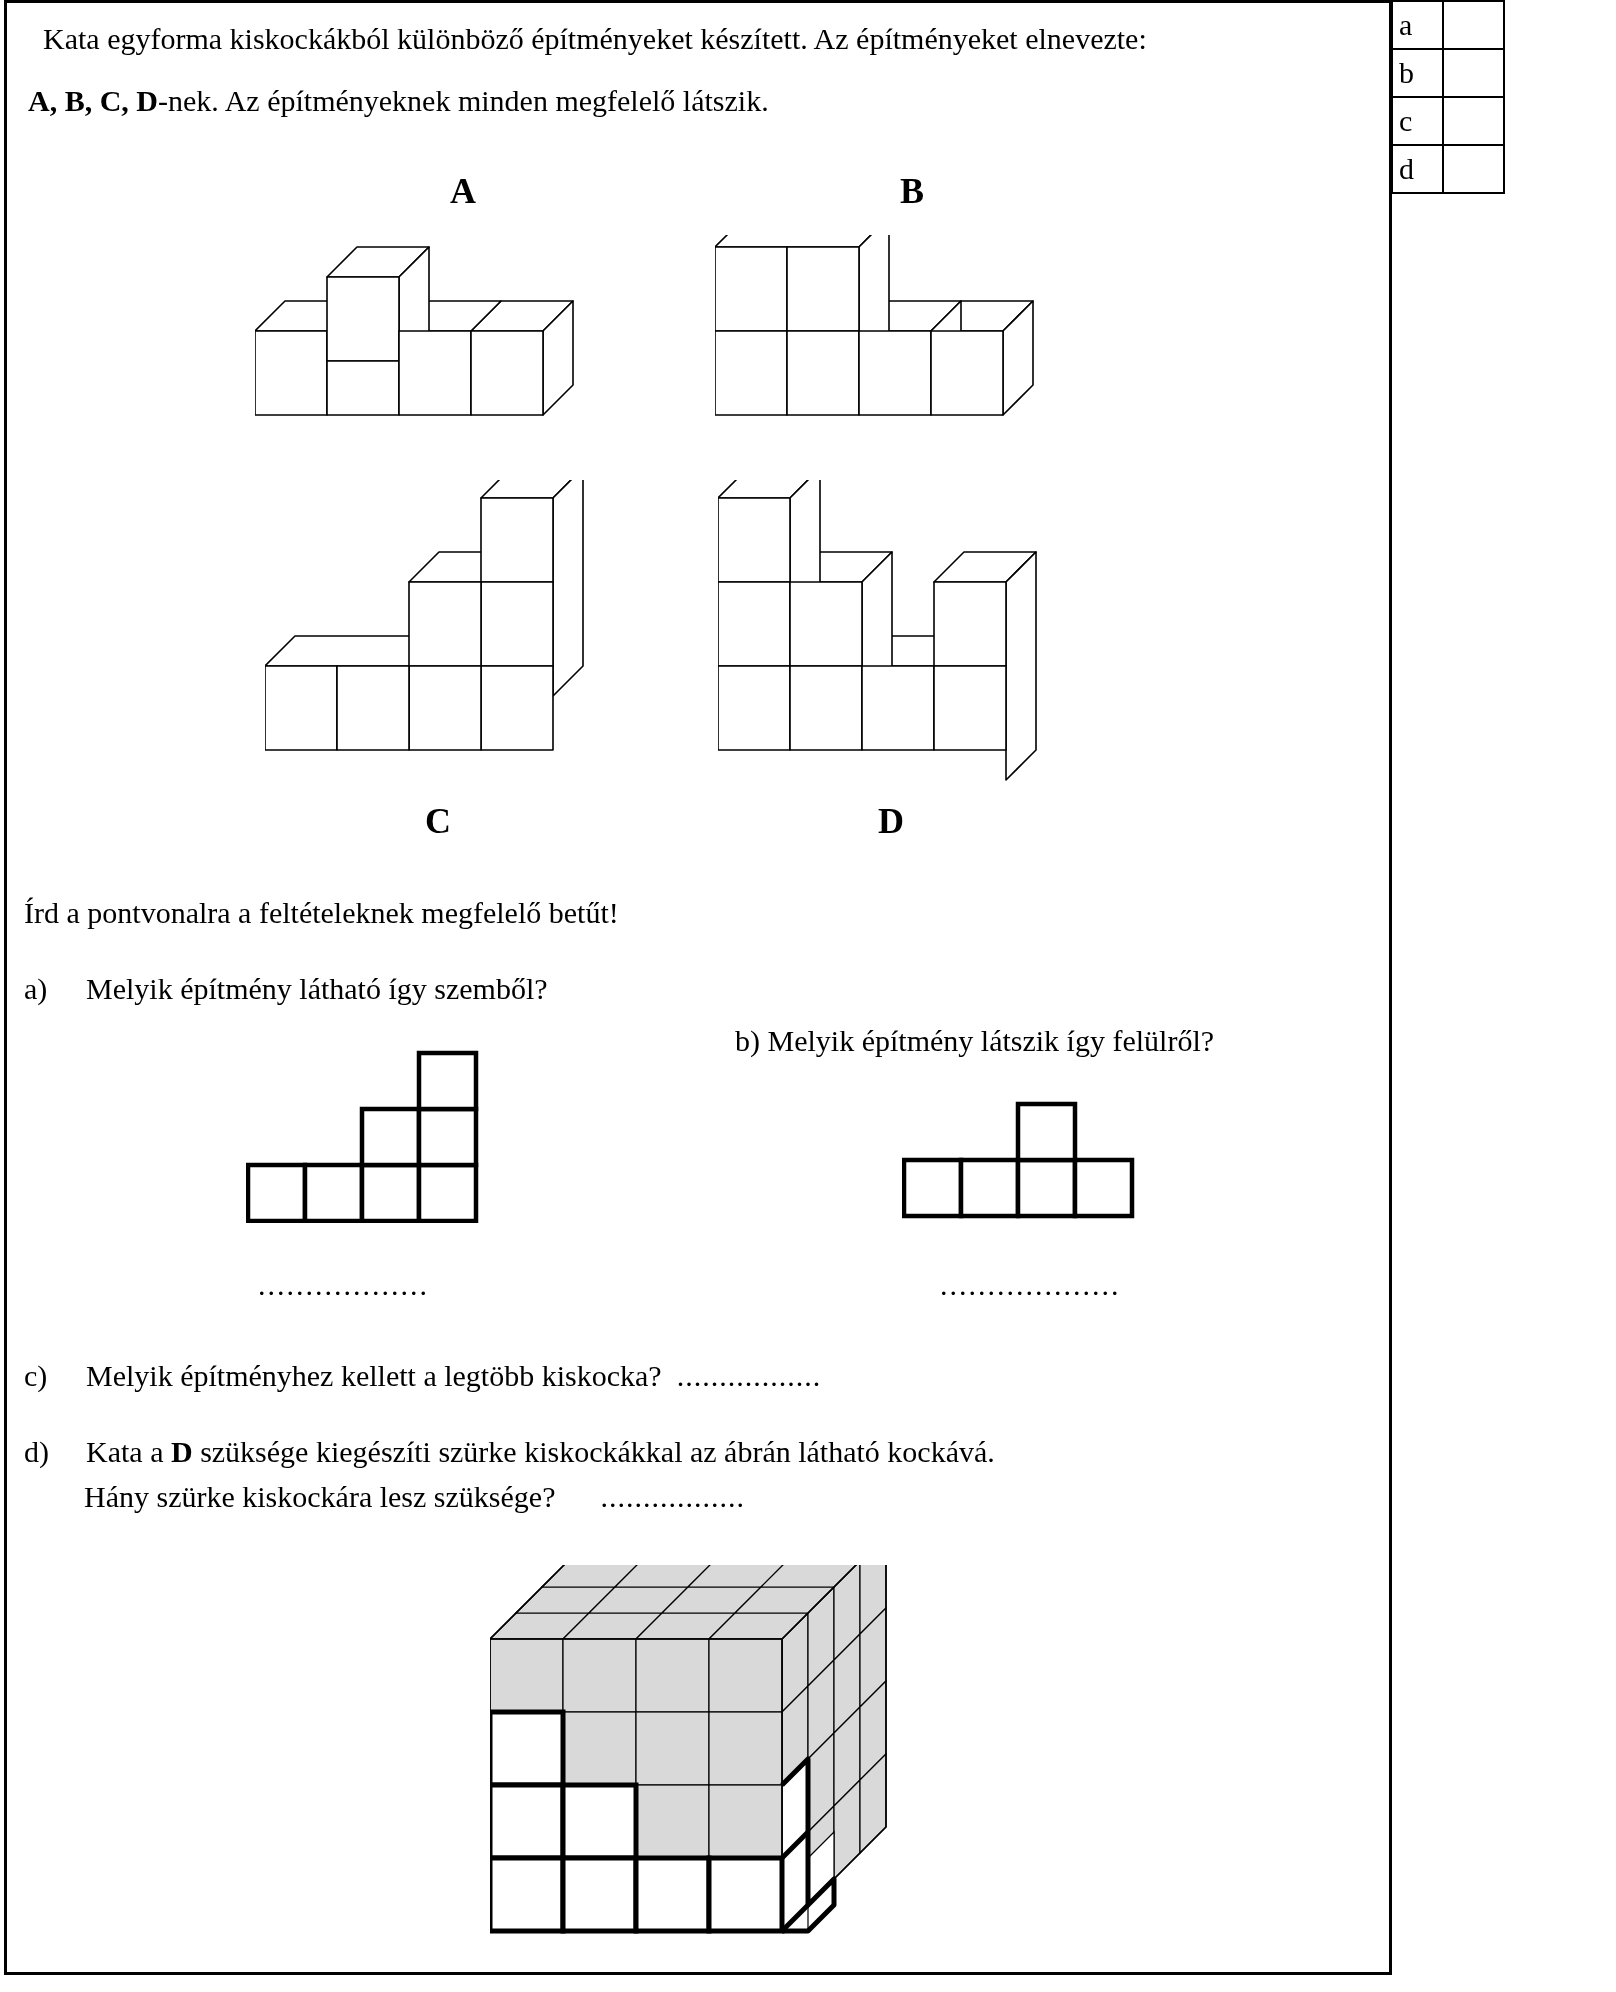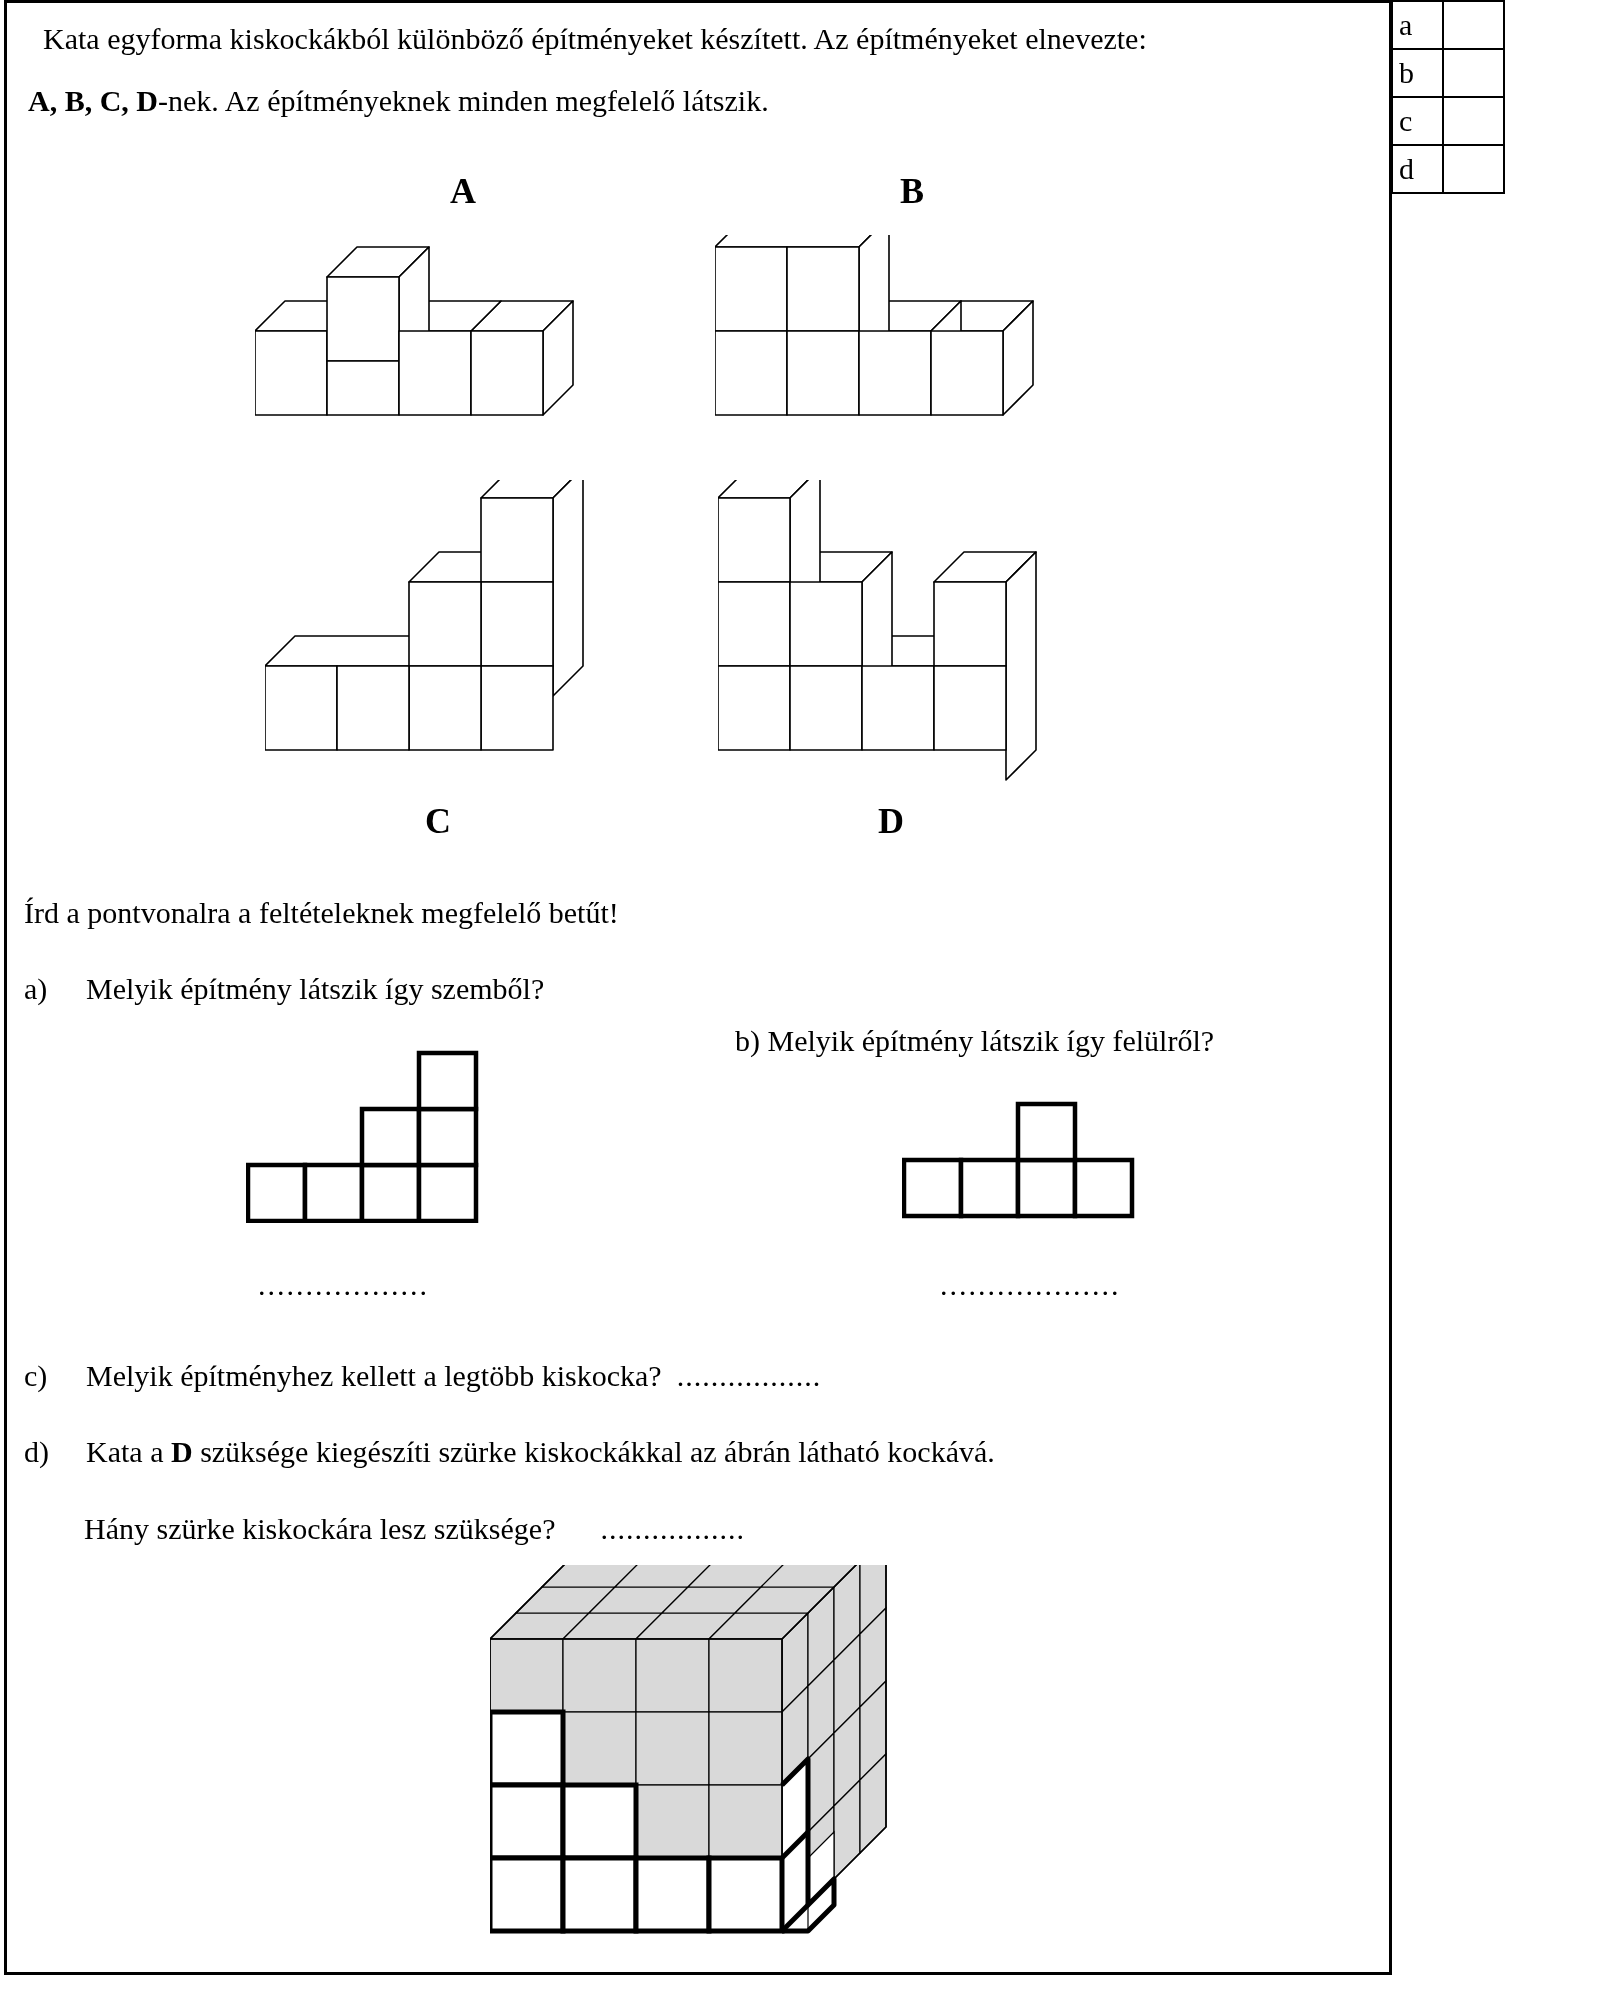--- a/index.html
+++ b/index.html
@@ -92,21 +92,21 @@
     position: absolute;
     font-size: 30px;
     white-space: nowrap;
     line-height: 1.15;
   }
   #instruction { left: 24px; top: 896px; }
   #q-a { left: 24px; top: 972px; }
   #q-b { left: 735px; top: 1024px; }
   #q-c { left: 24px; top: 1359px; }
   #q-d { left: 24px; top: 1435px; }
-  #q-d2 { left: 84px; top: 1512px; }
+  #q-d2 { left: 84px; top: 1480px; }
 
   .qmark { display: inline-block; width: 62px; }
   .dots-inline { letter-spacing: 1px; }
 
   
   .flatgrid { position: absolute; }
   #shape-a { left: 246px; top: 1043px; }
   #shape-b { left: 902px; top: 1094px; }
 
   
@@ -242,21 +242,21 @@
     <rect x="72" y="102" width="72" height="84"></rect>
     <rect x="72" y="186" width="72" height="84"></rect>
     <rect x="144" y="186" width="72" height="84"></rect>
     <rect x="216" y="102" width="72" height="84"></rect>
     <rect x="216" y="186" width="72" height="84"></rect>
   </g>
 </svg>
 
 <div class="qtext" id="instruction">Írd a pontvonalra a feltételeknek megfelelő betűt!</div>
 
-<div class="qtext" id="q-a"><span class="qmark">a)</span><span>Melyik építmény látszik így szemből?</span></div>
+<div class="qtext" id="q-a"><span class="qmark">a)</span><span>Melyik építmény látható így szemből?</span></div>
 <div class="qtext" id="q-b"><span>b)</span>&nbsp;<span>Melyik építmény látszik így felülről?</span></div>
 
 <svg class="flatgrid" id="shape-a" width="240" height="180" viewBox="0 0 240 180">
   <g fill="#ffffff" stroke="#000000" stroke-width="4.5">
 
     <rect x="2" y="122" width="57" height="56"></rect>
     <rect x="59" y="122" width="57" height="56"></rect>
     <rect x="116" y="122" width="57" height="56"></rect>
     <rect x="173" y="122" width="57" height="56"></rect>
 

